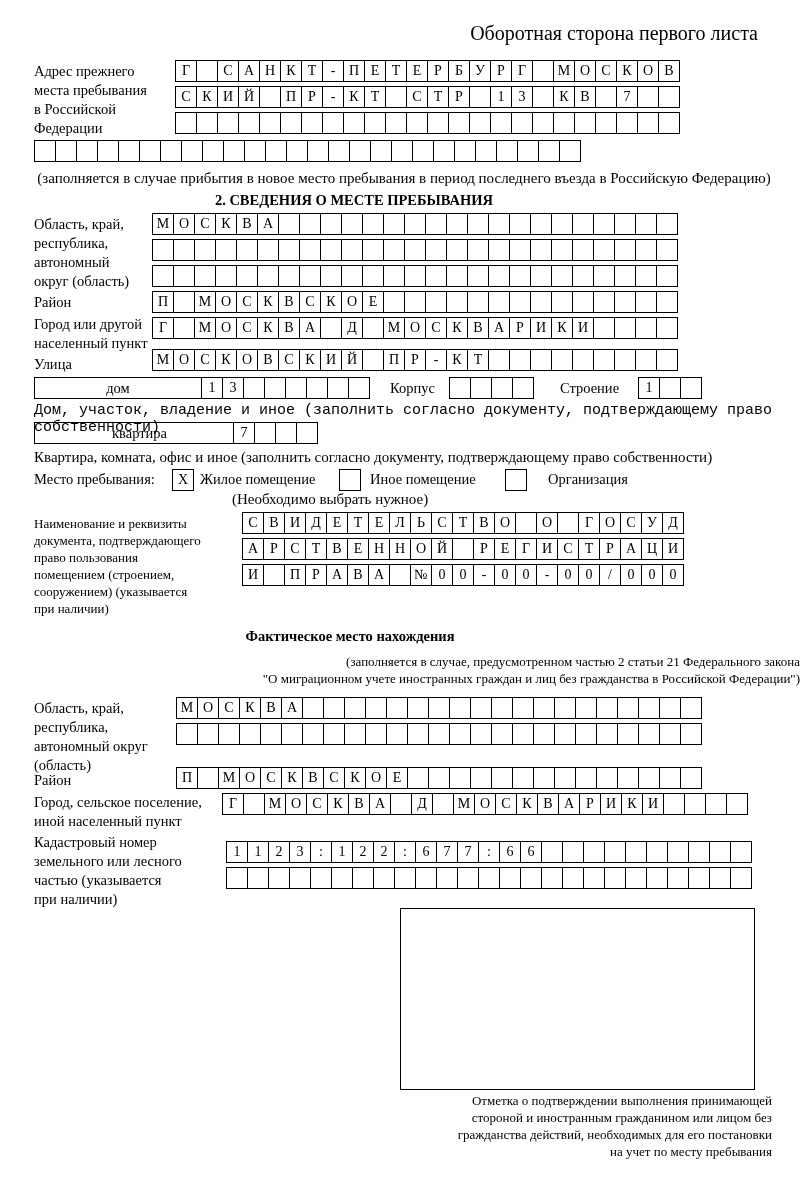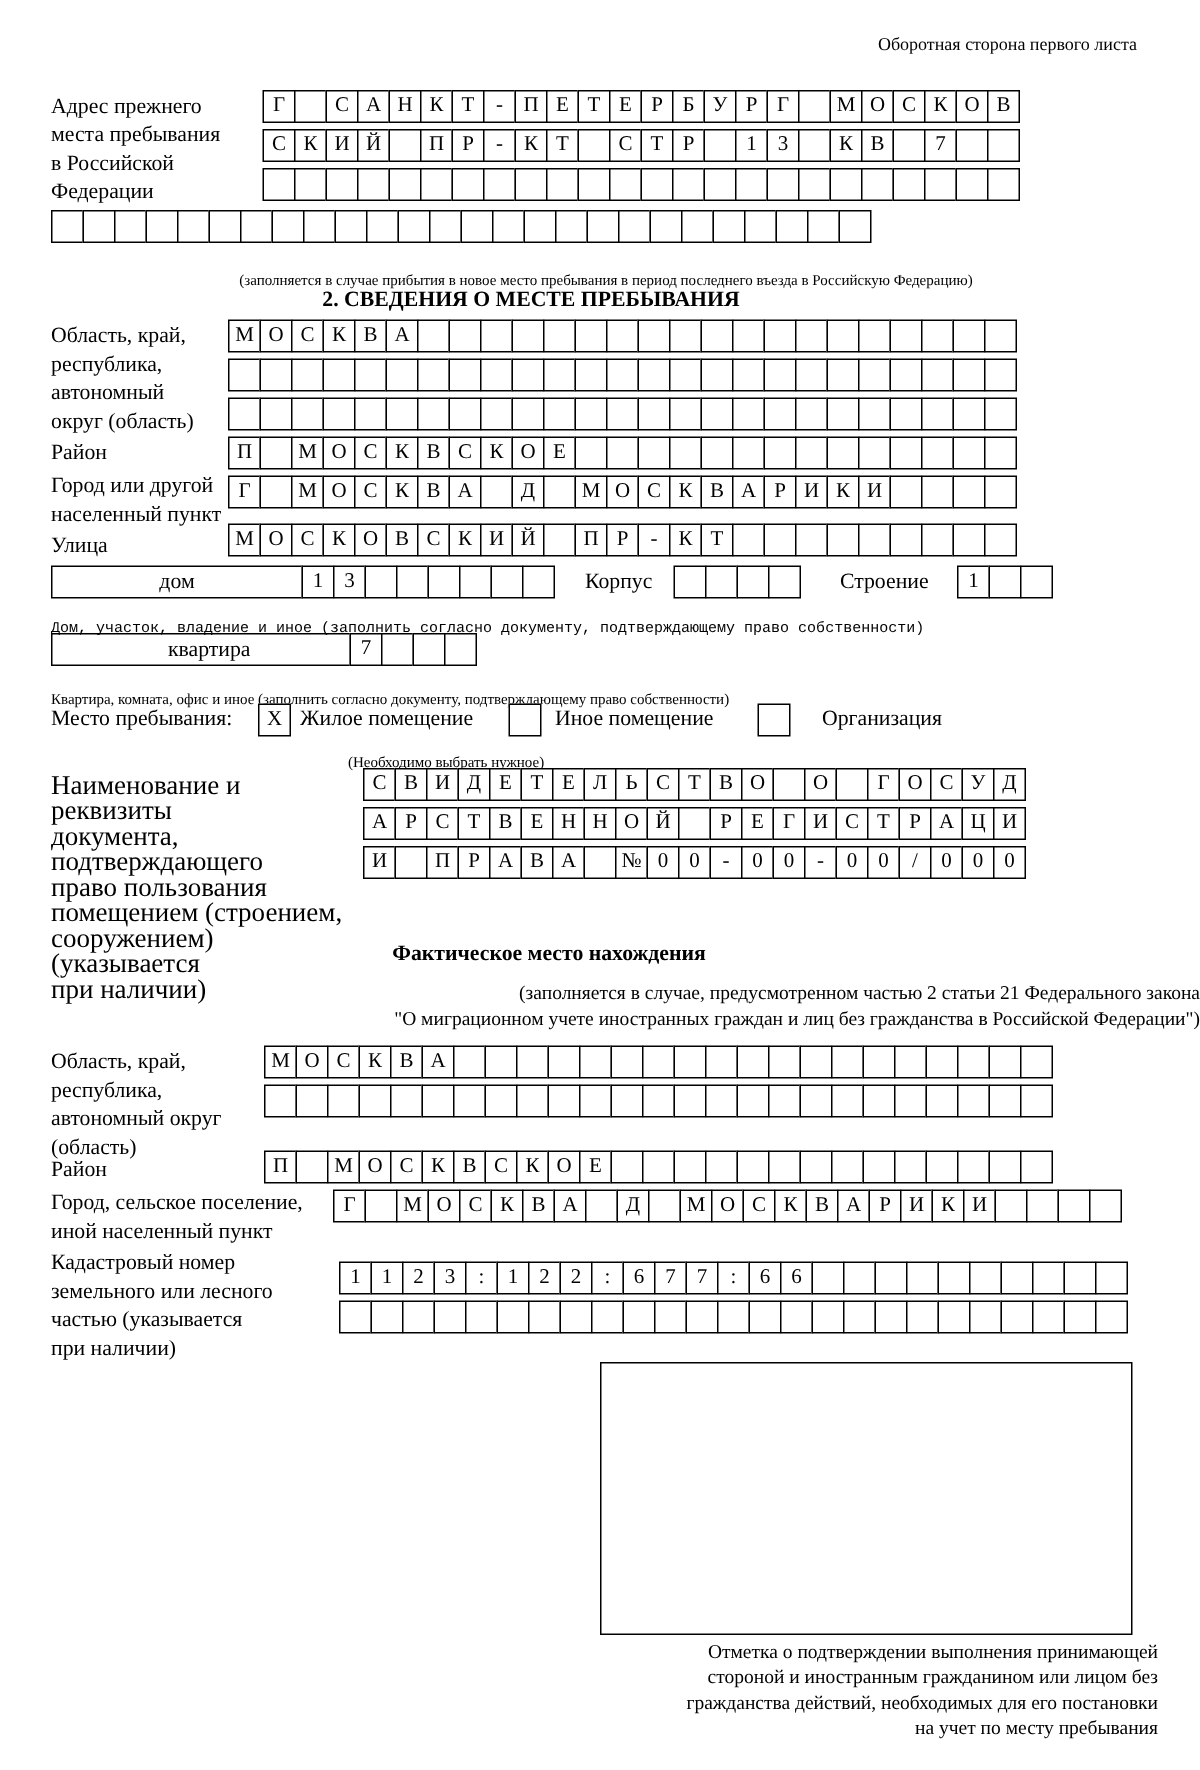--- a/index.html
+++ b/index.html
@@ -15,28 +15,28 @@
   .page{
     position:relative;
     width:800px;
     height:1180px;
     padding:0;
   }
   .hdr-right{
     position:absolute;
     right:42px;
     top:22px;
-    font-size:12px;
+    font-size:20px;
   }
   .lbl{
     font-size:14.5px;
     line-height:19px;
   }
   .lbl-sm{
-    font-size:18px;
+    font-size:13px;
     line-height:17px;
   }
   
   .cells{
     display:flex;
     flex-direction:row;
   }
   .cell{
     width:22px;
     height:22px;
@@ -54,22 +54,21 @@
   }
   .boxlabel{
     border:1px solid #000;
     box-sizing:border-box;
     height:22px;
     text-align:center;
     font-size:14.5px;
     line-height:20px;
   }
   .note{
-    font-size:10px;
-    margin-top:12px;
+    font-size:15px;
   }
   .bigbox{
     position:absolute;
     border:1px solid #000;
     box-sizing:border-box;
   }
   .sect-title{
     font-size:14.5px;
     font-weight:bold;
     text-align:center;
@@ -500,21 +499,21 @@
       <div class="cell">0</div>
       <div class="cell">-</div>
       <div class="cell">0</div>
       <div class="cell">0</div>
       <div class="cell">/</div>
       <div class="cell">0</div>
       <div class="cell">0</div>
       <div class="cell">0</div>
     </div>
 
-  <div class="row sect-title" style="left:16px; top:628px; width:700px;">Фактическое место нахождения</div>
+  <div class="row sect-title" style="left:0; top:628px; width:700px;">Фактическое место нахождения</div>
   <div class="row capt" style="left:0; top:653px; width:800px;">
     <div>(заполняется в случае, предусмотренном частью 2 статьи 21 Федерального закона</div>
     <div>"О миграционном учете иностранных граждан и лиц без гражданства в Российской Федерации")</div>
   </div>
 
   <div class="row lbl" style="left:34px; top:699px; width:150px;">
     <div>Область, край,</div>
     <div>республика,</div>
     <div>автономный округ</div>
     <div>(область)</div>

